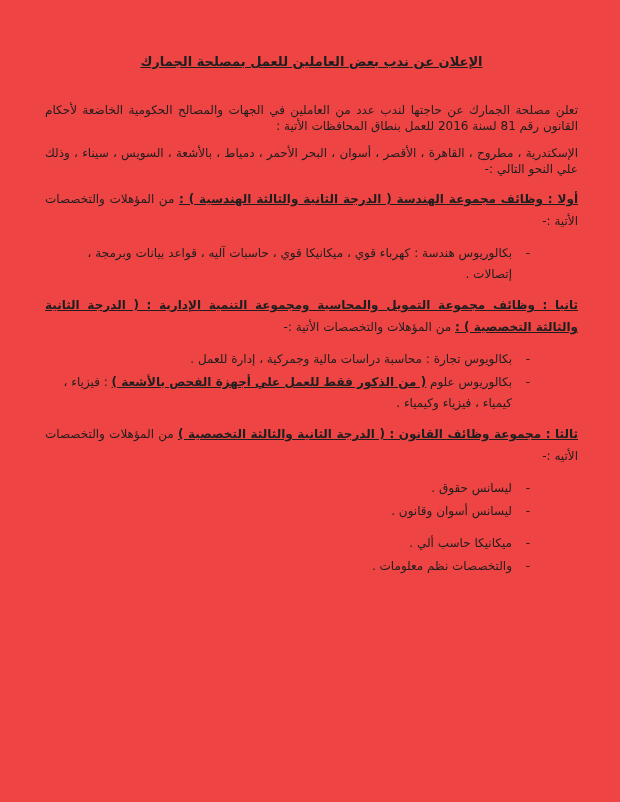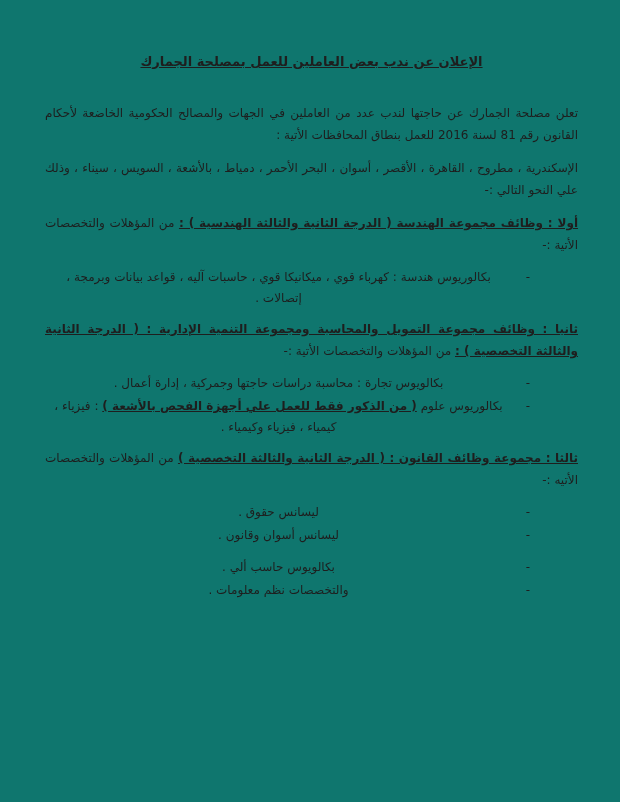--- a/index.html
+++ b/index.html
@@ -5,40 +5,40 @@
   html, body {
     margin: 0;
     padding: 0;
     background: #ffffff;
   }
   .page {
     position: relative;
     width: 620px;
     height: 802px;
     margin: 0 auto;
-    background: #0f766e;
+    background: #ef4444;
     box-sizing: border-box;
     padding: 52px 42px 12px 45px;
     direction: rtl;
     font-family: "DejaVu Sans", sans-serif;
     font-size: 12px;
     color: #1e1e1e;
     overflow: hidden;
   }
   .title {
     font-size: 13px;
     font-weight: bold;
     text-align: center;
     text-decoration: underline;
     margin: 0 0 30px 0;
     line-height: 20px;
   }
   .para {
     margin: 0 0 11px 0;
-    line-height: 22px;
+    line-height: 16px;
     text-align: justify;
   }
   .sec {
     margin-top: 9px;
   }
   .sec:first-child {
   }
   .sec-head {
     margin: 0 0 9px 0;
     line-height: 22px;
@@ -57,21 +57,21 @@
     display: flex;
     line-height: 21px;
     margin-bottom: 2px;
   }
   .bullet .dash {
     flex: 0 0 auto;
     width: 18px;
   }
   .bullet .btext {
     flex: 1 1 auto;
-    text-align: center;
+    text-align: right;
   }
 </style>
 </head>
 <body>
 
 <div class="page">
   <h1 class="title">الإعلان عن ندب بعض العاملين للعمل بمصلحة الجمارك</h1>
   <p class="para">تعلن مصلحة الجمارك عن حاجتها لندب عدد من العاملين في الجهات والمصالح الحكومية الخاضعة لأحكام القانون رقم 81 لسنة 2016 للعمل بنطاق المحافظات الأتية :</p>
   <p class="para">الإسكندرية ، مطروح ، القاهرة ، الأقصر ، أسوان ، البحر الأحمر ، دمياط ، بالأشعة ، السويس ، سيناء ، وذلك علي النحو التالي :-</p>
   <div id="sections">
@@ -82,21 +82,21 @@
             <span class="dash">-</span>
             <span class="btext"><span>بكالوريوس هندسة : كهرباء قوي ، ميكانيكا قوي ، حاسبات آليه ، قواعد بيانات وبرمجة ، إتصالات .</span></span>
           </li>
         </ul>
       </section>
       <section class="sec">
         <p class="sec-head"><b class="em">ثانيا : وظائف مجموعة التمويل والمحاسبة ومجموعة التنمية الإدارية : ( الدرجة الثانية والثالثة التخصصية ) :</b><span> من المؤهلات والتخصصات الأتية :-</span></p>
         <ul class="bullets">
           <li class="bullet">
             <span class="dash">-</span>
-            <span class="btext"><span>بكالويوس تجارة : محاسبة دراسات حاجتها وجمركية ، إدارة أعمال .</span></span>
+            <span class="btext"><span>بكالويوس تجارة : محاسبة دراسات مالية وجمركية ، إدارة للعمل .</span></span>
           </li>
           <li class="bullet">
             <span class="dash">-</span>
             <span class="btext"><span>بكالوريوس علوم </span><b class="em">( من الذكور فقط للعمل علي أجهزة الفحص بالأشعة )</b><span> : فيزياء ، كيمياء ، فيزياء وكيمياء .</span></span>
           </li>
         </ul>
       </section>
       <section class="sec">
         <p class="sec-head"><b class="em">ثالثا : مجموعة وظائف القانون : ( الدرجة الثانية والثالثة التخصصية )</b><span> من المؤهلات والتخصصات الأتيه :-</span></p>
         <ul class="bullets">
@@ -107,21 +107,21 @@
           <li class="bullet">
             <span class="dash">-</span>
             <span class="btext"><span>ليسانس أسوان وقانون .</span></span>
           </li>
         </ul>
       </section>
       <section class="sec">
         <ul class="bullets">
           <li class="bullet">
             <span class="dash">-</span>
-            <span class="btext"><span>بكالويوس حاسب ألي .</span></span>
+            <span class="btext"><span>ميكانيكا حاسب ألي .</span></span>
           </li>
           <li class="bullet">
             <span class="dash">-</span>
             <span class="btext"><span>والتخصصات نظم معلومات .</span></span>
           </li>
         </ul>
       </section>
     </div>
 </div>
 

